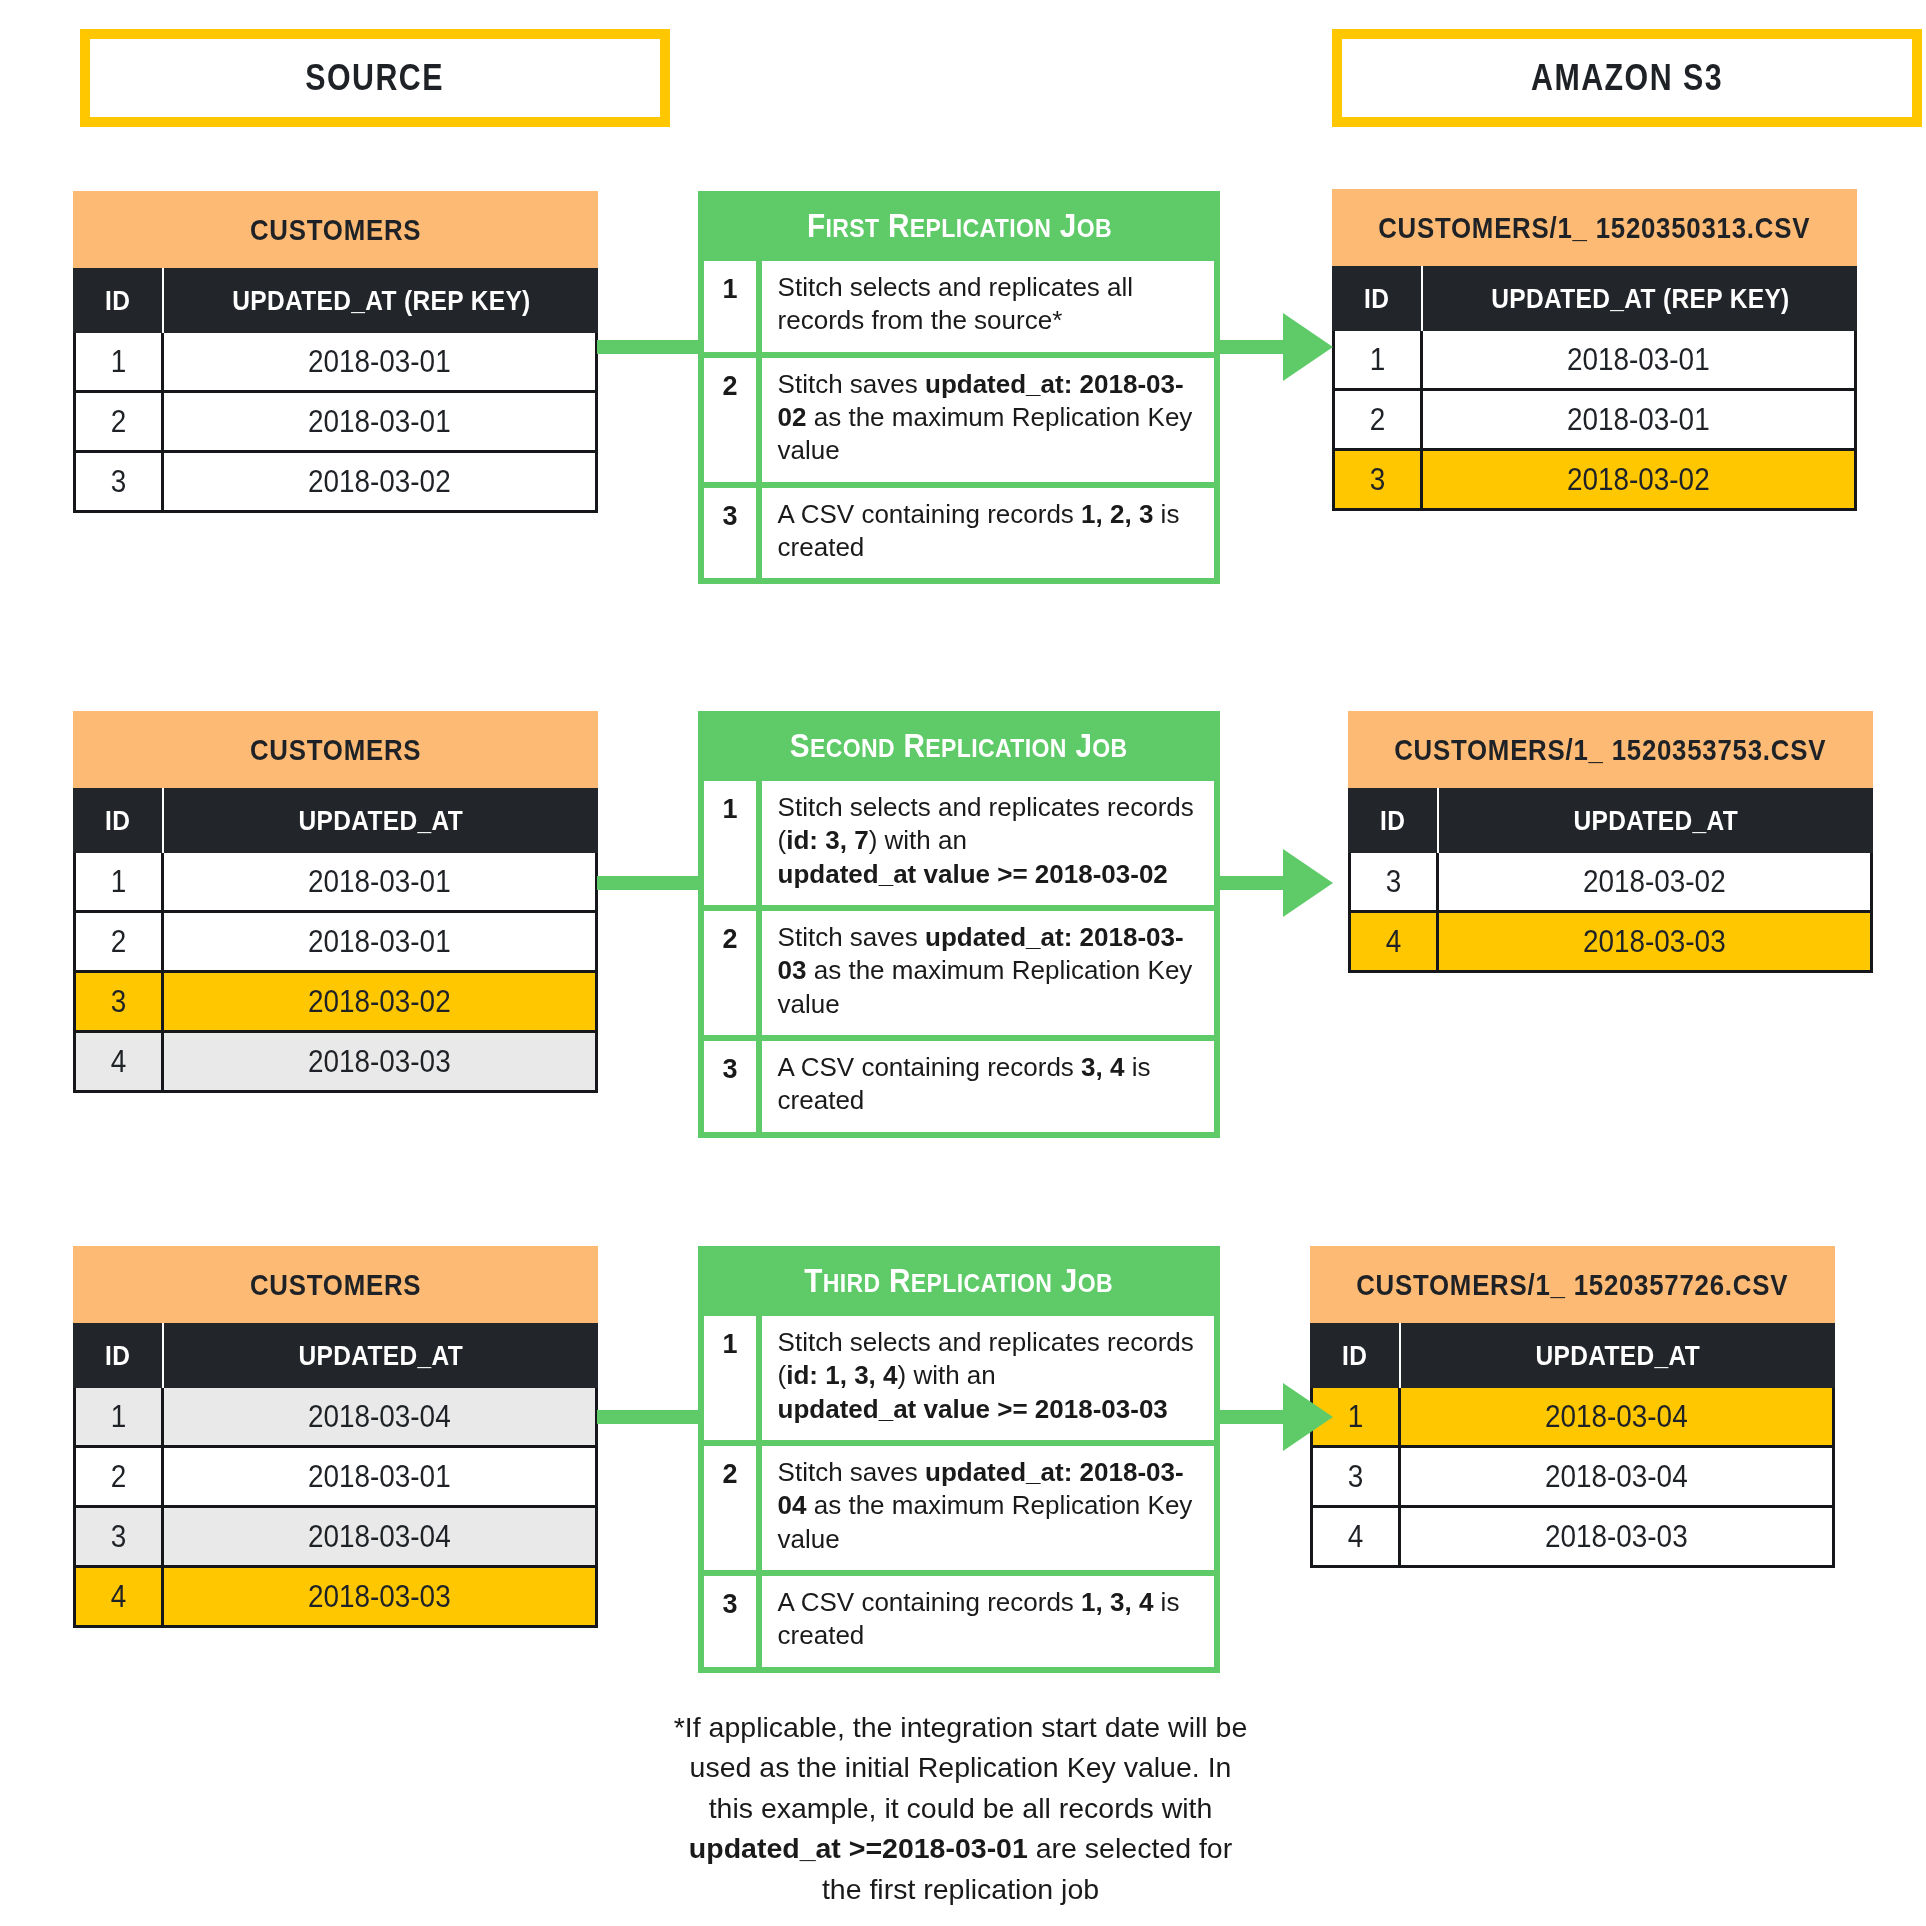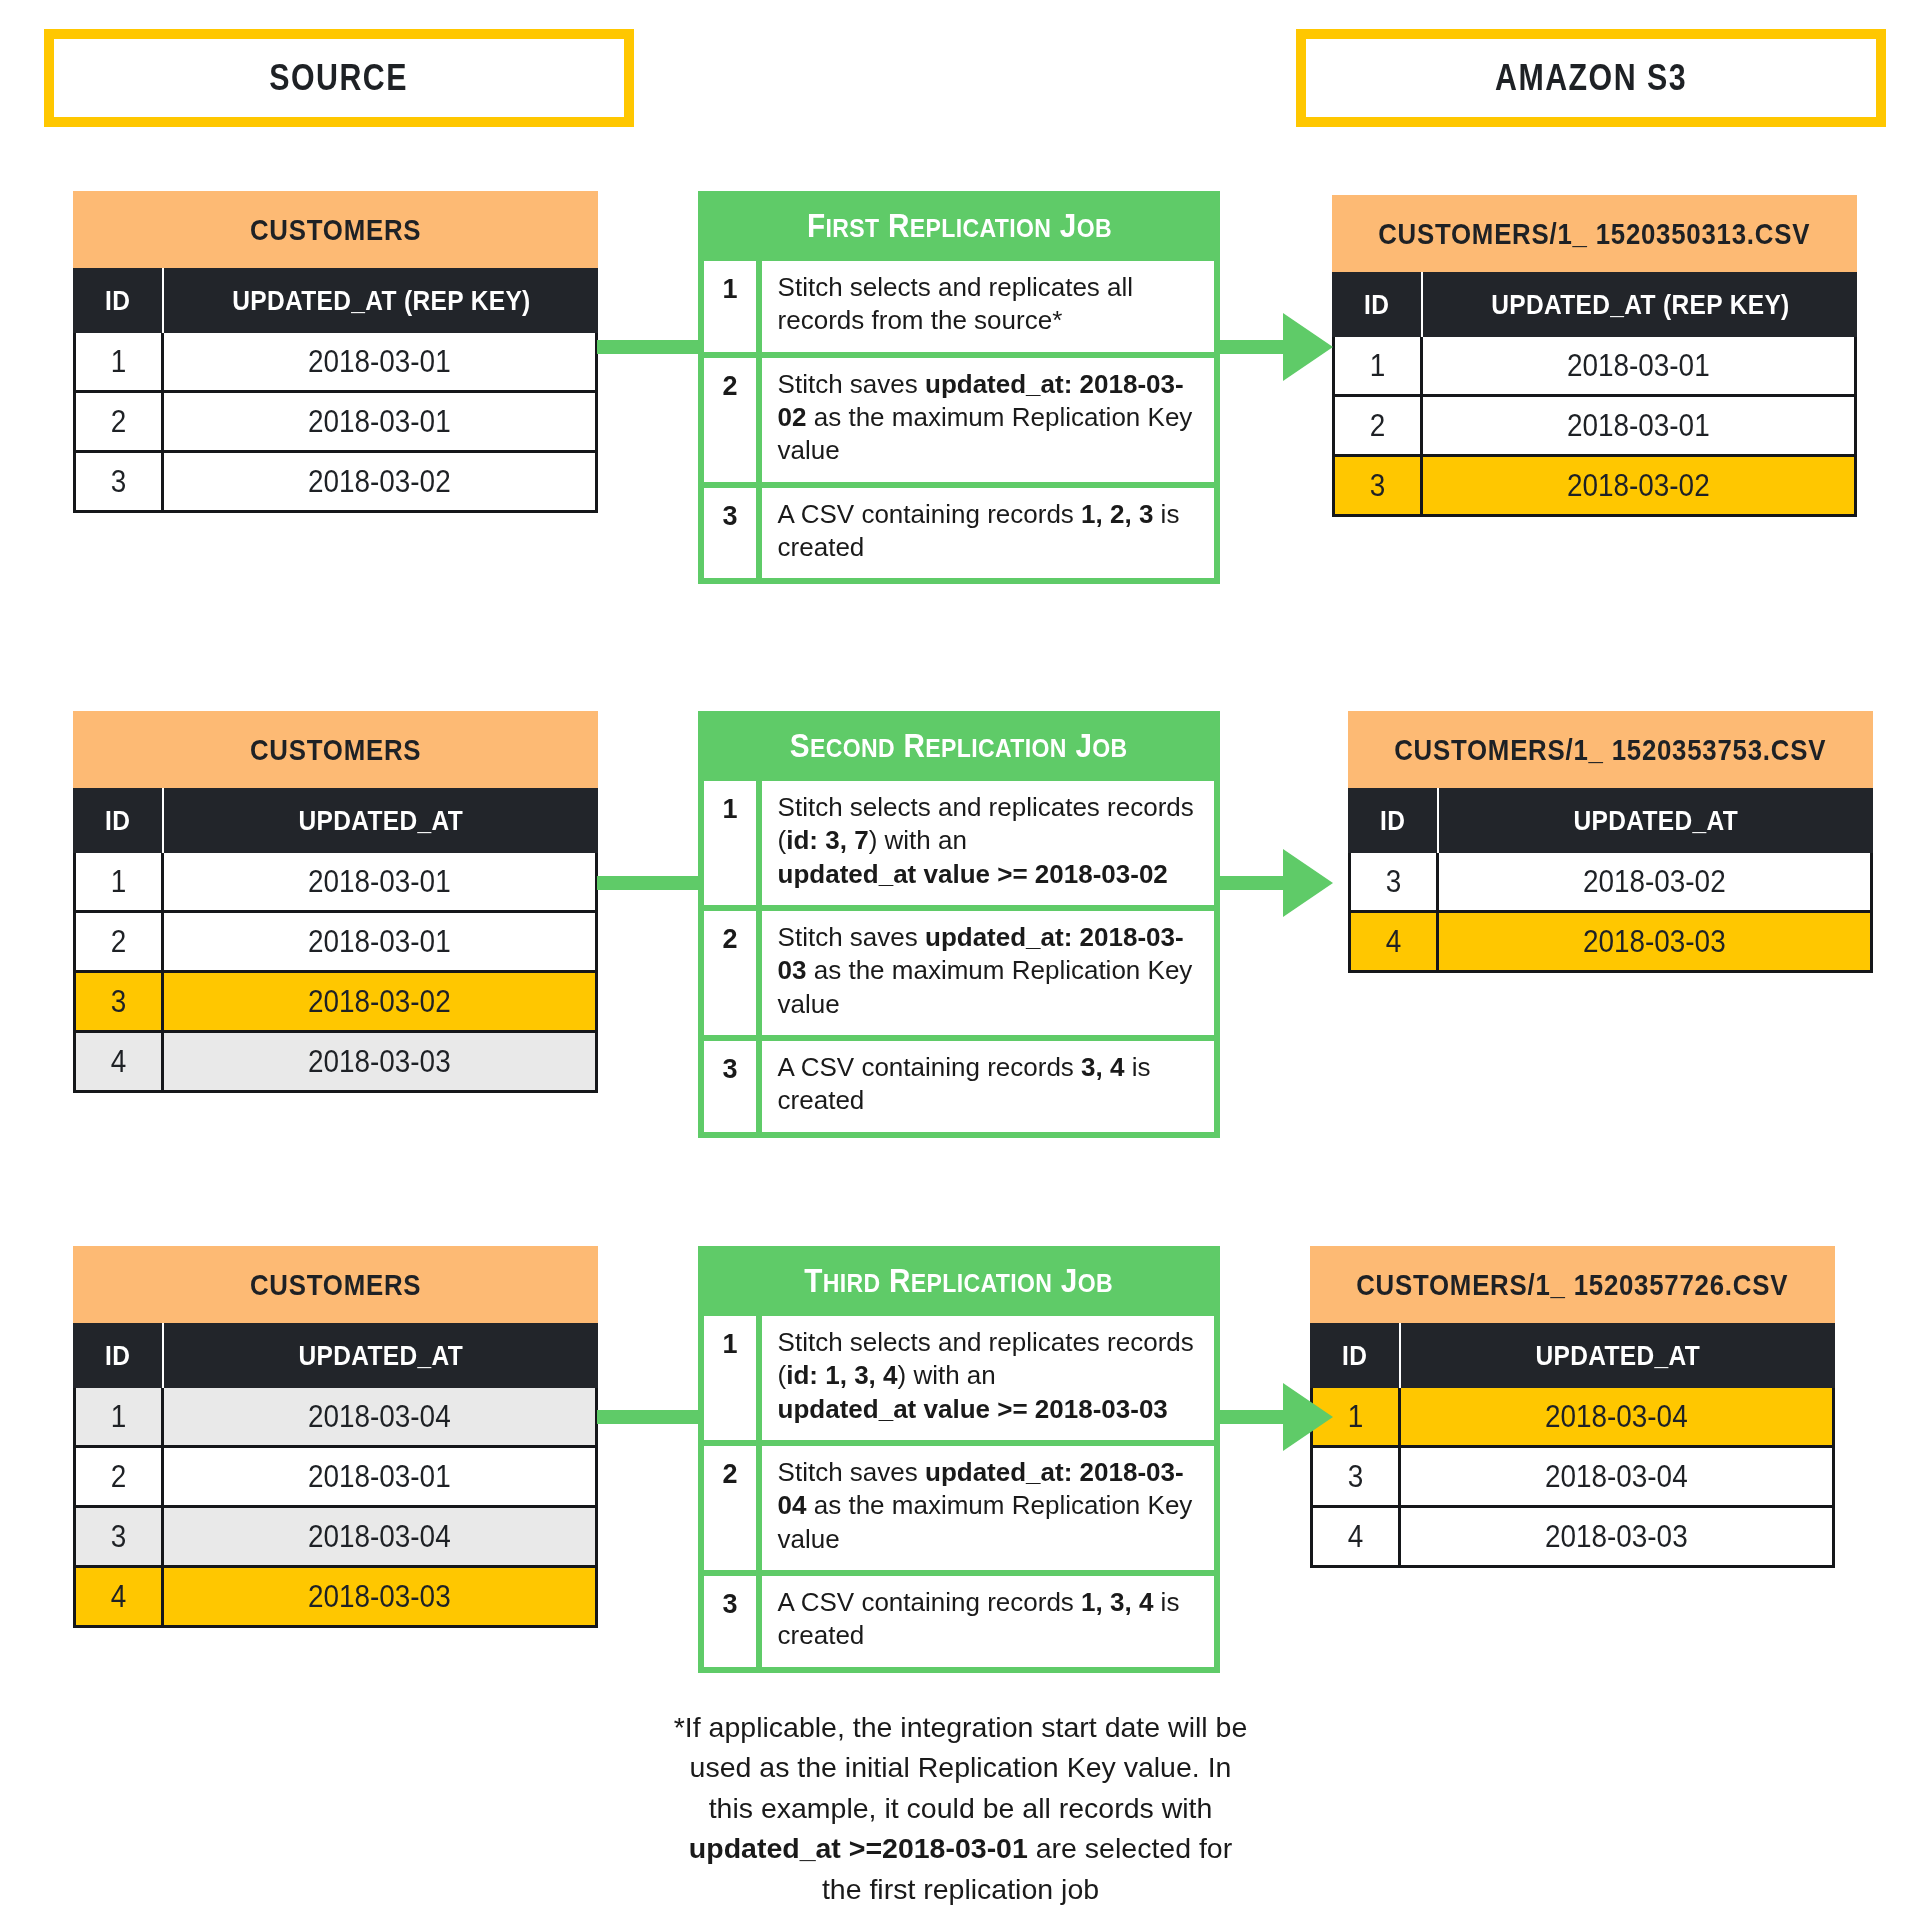--- a/index.html
+++ b/index.html
@@ -18,20 +18,21 @@
   }
 
   
   .banner {
     position: absolute;
     background: #ffffff;
     border: 10px solid #FFC700;
     display: flex;
     align-items: center;
     justify-content: center;
+    margin-left: 36px;
   }
   .banner-label {
     font-family: "Liberation Sans Narrow", "Liberation Sans", sans-serif;
     font-weight: 700;
     font-size: 37px;
     letter-spacing: 1.8px;
     color: #1e2125;
     transform: scaleX(0.82);
     white-space: nowrap;
   }
@@ -228,21 +229,21 @@
         </div>
         <div class="rec-row">
           <div class="cell c-id">
             <span>3</span>
           </div>
           <div class="cell c-val">
             <span>2018-03-02</span>
           </div>
         </div>
       </div>
-      <div class="rec-table" style="left: 1332px; top: 195px;">
+      <div class="rec-table" style="left: 1332px; top: 189px;">
         <div class="rec-title">
           <span>CUSTOMERS/1_ 1520350313.CSV</span>
         </div>
         <div class="rec-head">
           <div class="cell c-id">
             <span>ID</span>
           </div>
           <div class="cell c-val">
             <span>UPDATED_AT (REP KEY)</span>
           </div>

